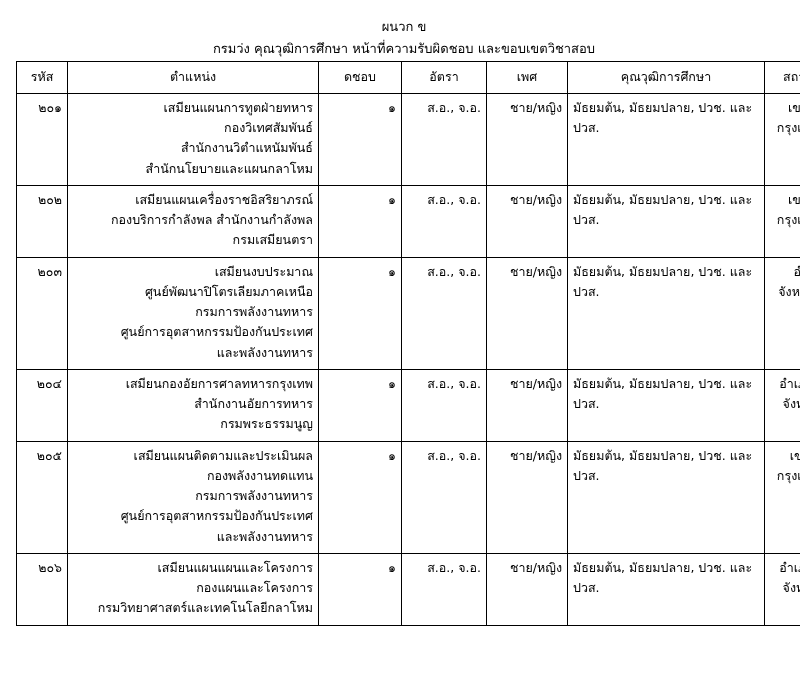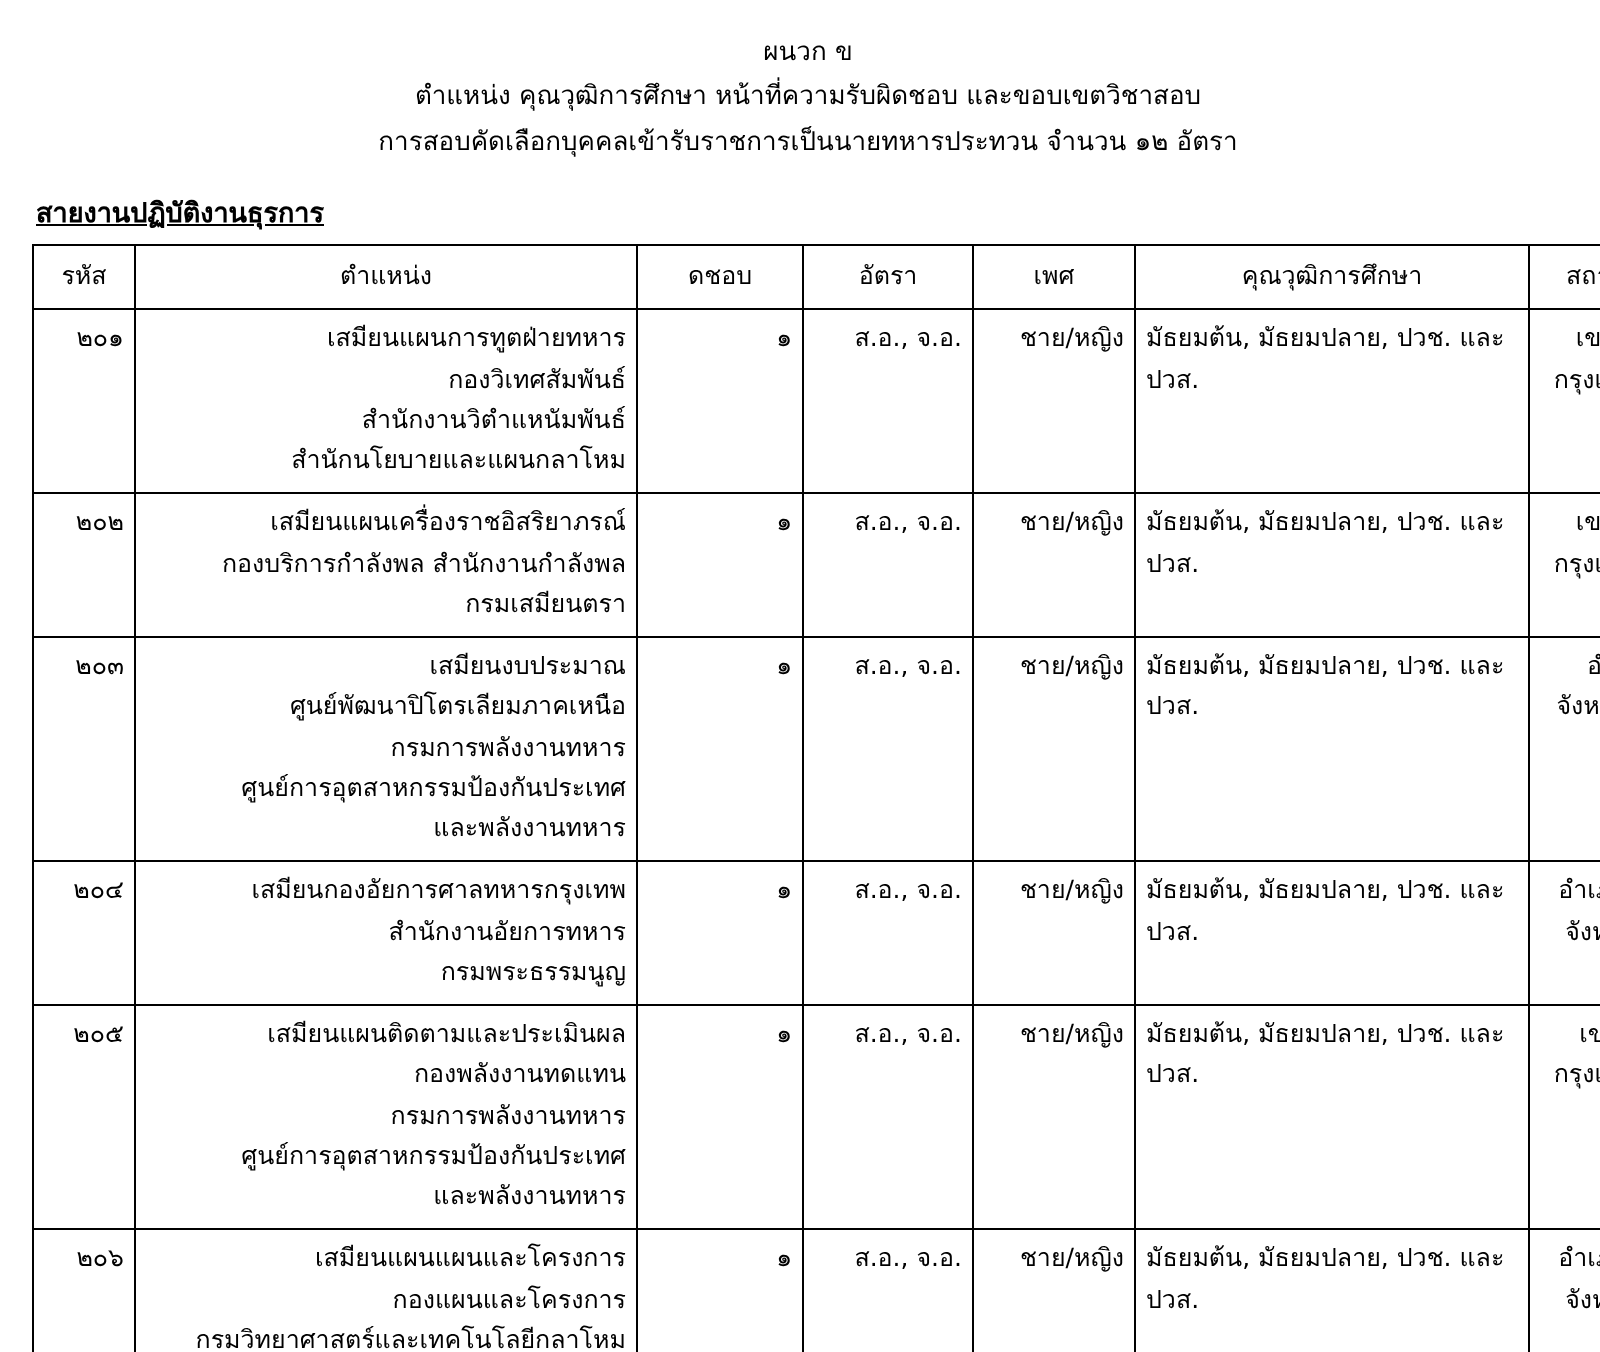--- a/index.html
+++ b/index.html
@@ -80,25 +80,23 @@
     display: block;
   }
 </style>
 </head>
 <body>
 
 <div class="page">
 
   <div class="header">
     <span class="line">ผนวก ข</span>
-    <span class="line">ตำแหน่ง คุณวุฒิการศึกษา หน้าที่ความรับผิดชอบ และขอบเขตวิชาสอบ</span>
-    <span class="line">การสอบคัดเลือกบุคคลเข้ารับราชการเป็นนายทหารประทวน จำนวน ๑๒ อัตรา</span>
+    <span class="line">กรมว่ง คุณวุฒิการศึกษา หน้าที่ความรับผิดชอบ และขอบเขตวิชาสอบ</span>
   </div>
 
-  <div class="section-title">สายงานปฏิบัติงานธุรการ</div>
 
   <table class="grid">
     <thead>
       <tr>
         <th class="c-code">รหัส</th>
         <th class="c-pos">ตำแหน่ง</th>
         <th class="c-num">ดชอบ</th>
         <th class="c-rate">อัตรา</th>
         <th class="c-sex">เพศ</th>
         <th class="c-qual">คุณวุฒิการศึกษา</th>

